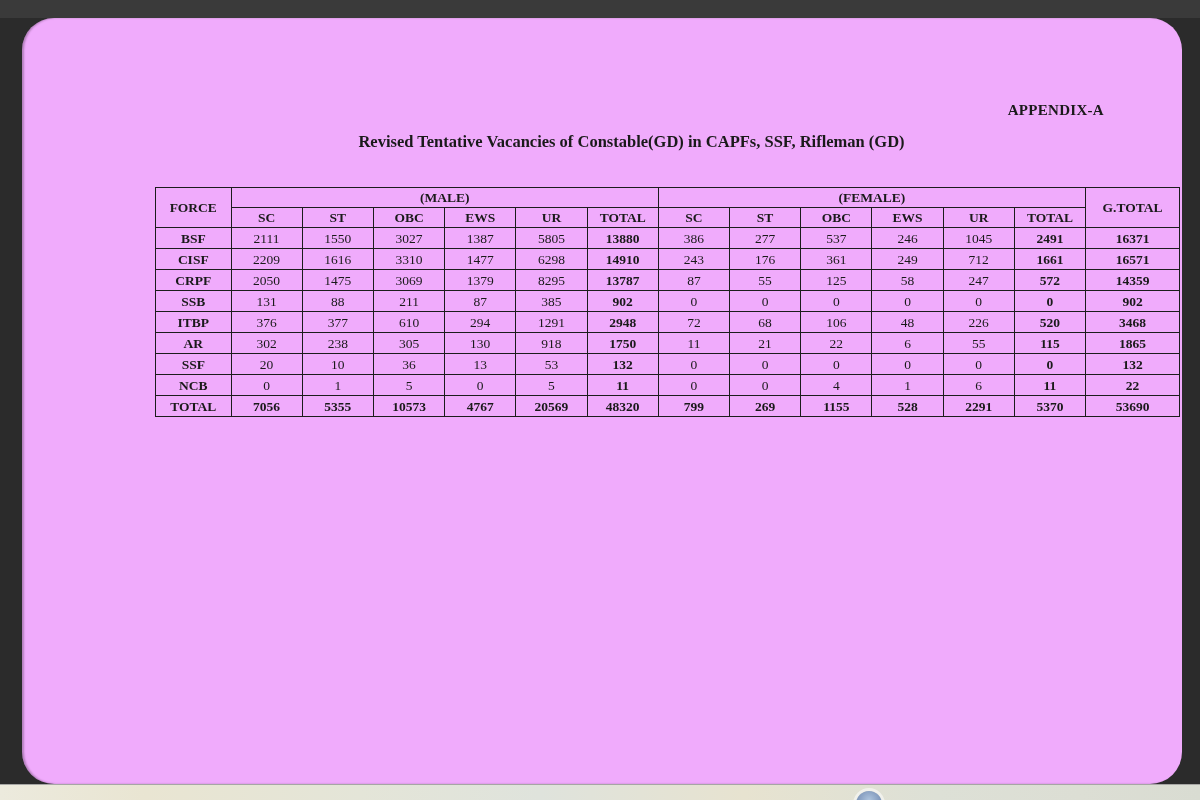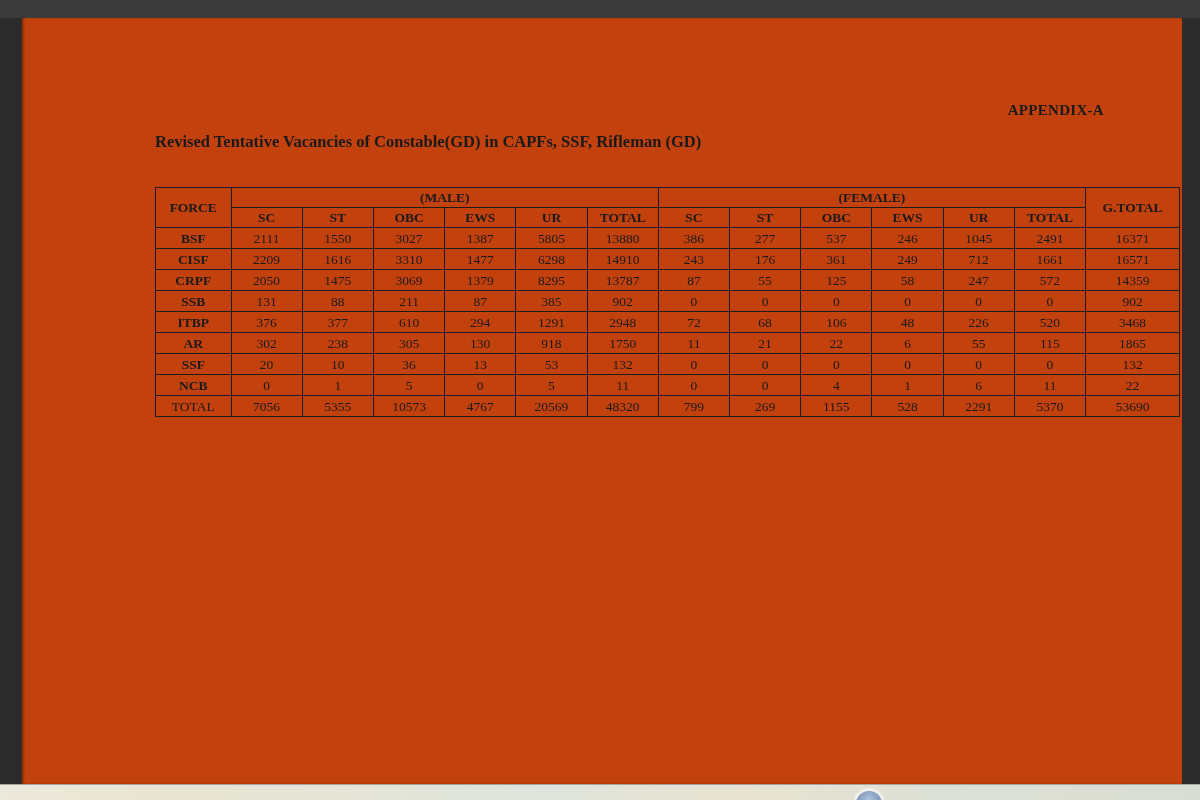--- a/index.html
+++ b/index.html
@@ -15,35 +15,36 @@
   .topbar {
     position: absolute;
     left: 0; top: 0;
     width: 1200px; height: 18px;
     background: #3a3a3a;
   }
   .page {
     position: absolute;
     left: 22px; top: 18px;
     width: 1160px; height: 766px;
-    background: #c2410c;
+    background: #f0abfc;
     box-shadow: inset 2px 0 2px rgba(0,0,0,0.25);
+    border-radius: 32px;
   }
   .appendix {
     position: absolute;
     top: 84px; right: 78px;
     font-weight: bold;
     font-size: 15px;
     letter-spacing: 0.3px;
   }
   .doc-title {
     position: absolute;
     top: 112px; left: 133px;
     width: 953px;
-    text-align: left;
+    text-align: center;
     font-weight: bold;
     font-size: 16.5px;
     line-height: 23px;
   }
   table.vtable {
     position: absolute;
     left: 133px; top: 169px;
     width: 1025px;
     border-collapse: collapse;
     table-layout: fixed;
@@ -53,21 +54,21 @@
     border: 1px solid #1c1c1c;
     text-align: center;
     vertical-align: middle;
     padding: 0;
     height: 20px;
     line-height: 15px;
     overflow: hidden;
     white-space: nowrap;
   }
   .vtable thead th { font-weight: bold; height: 19px; }
-  .vtable td.bold, .vtable tr.total-row td { font-weight: normal; }
+  .vtable td.bold, .vtable tr.total-row td { font-weight: bold; }
   .vtable td.force { font-weight: bold; }
   .bottomband {
     position: absolute;
     left: 0; top: 784px;
     width: 1200px; height: 16px;
     border-top: 1px solid #a6a6a4;
     background: linear-gradient(90deg,
       #eceadd 0%, #e9e5d2 12%, #e4e5d8 30%, #dfe3dc 45%,
       #e7e3d0 62%, #dde0d6 78%, #dcded4 90%, #d9dcd2 100%);
   }

